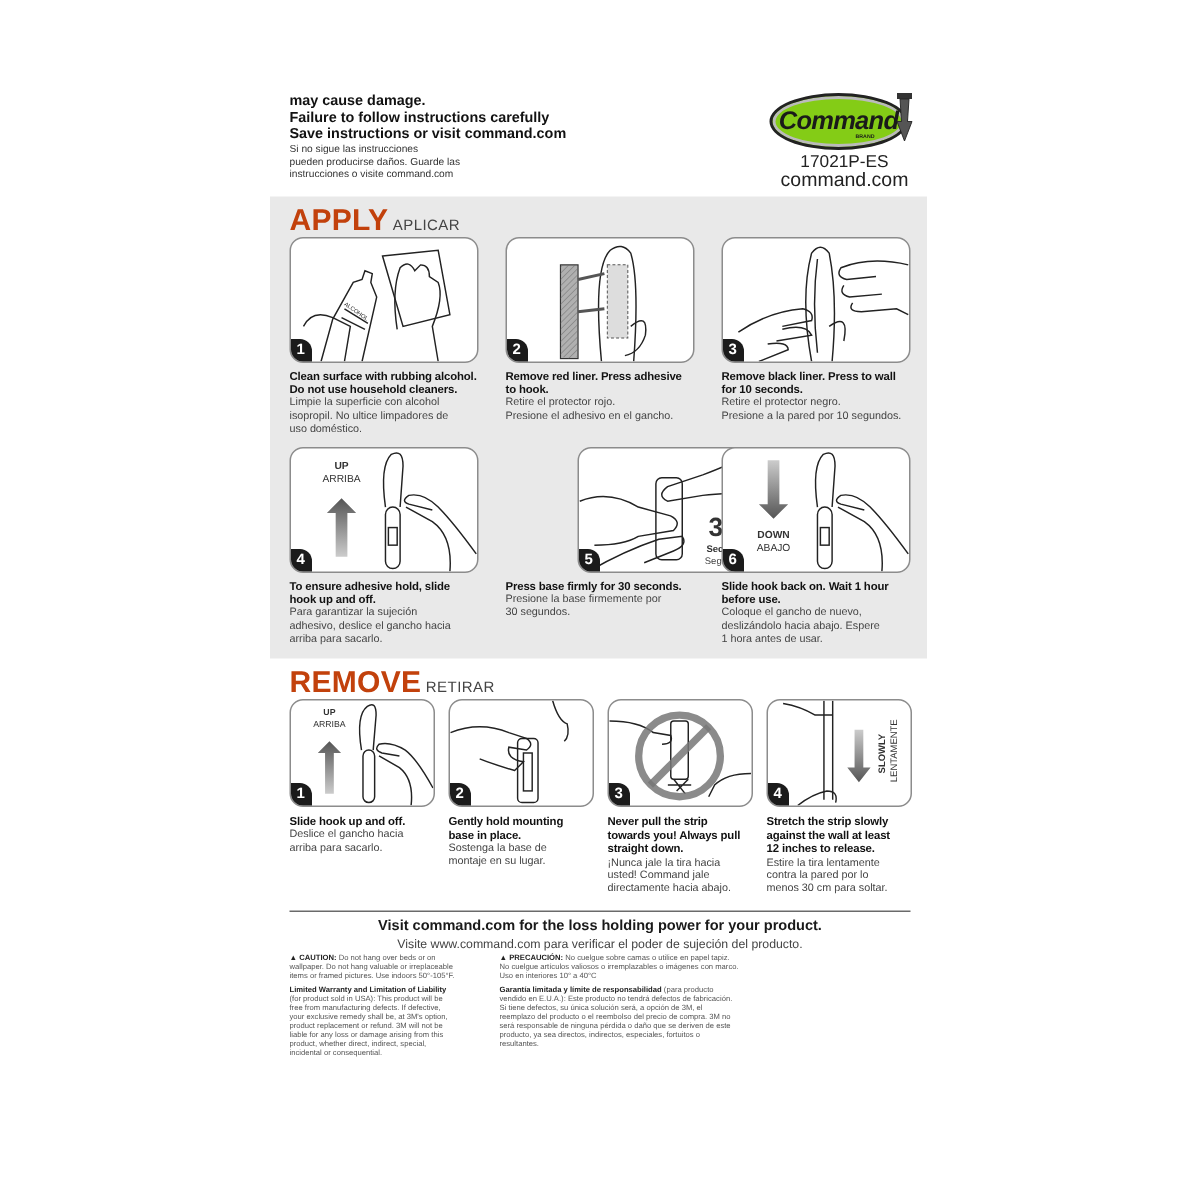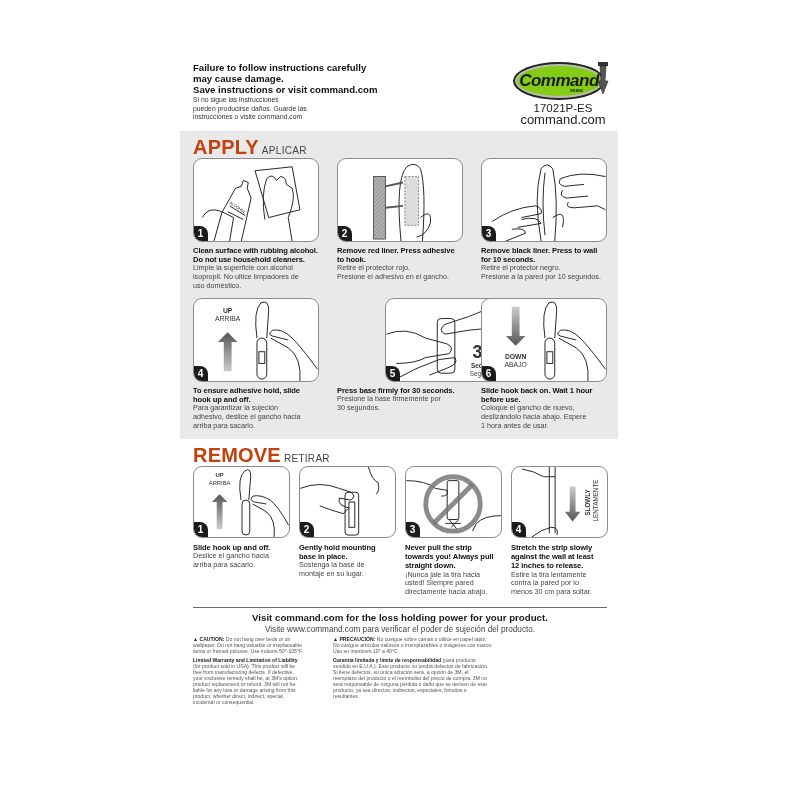--- a/index.html
+++ b/index.html
@@ -36,22 +36,22 @@
 
   .legal { position: absolute; font-family: "Liberation Sans", sans-serif; font-size: 5.1px; line-height: 6px; color: #555; }
   .legal b { color: #222; }
   .legal p { margin-bottom: 3px; }
 </style>
 </head>
 <body>
 
 <div class="header">
   <div class="warn-en">
+    <div>may cause damage.</div>
     <div>Failure to follow instructions carefully</div>
-    <div>may cause damage.</div>
     <div>Save instructions or visit command.com</div>
   </div>
   <div class="warn-es">
     <div>Si no sigue las instrucciones</div>
     <div>pueden producirse daños. Guarde las</div>
     <div>instrucciones o visite command.com</div>
   </div>
   <div class="logo-box">
     <div class="logo-oval">
       <span class="logo-text">Command</span>
@@ -297,21 +297,21 @@
   <div class="step-num">3</div>
 </div>
 <div class="cap" style="left:405px; top:543px; width:105px;">
   <div class="en">
       <div>Never pull the strip</div>
       <div>towards you! Always pull</div>
       <div>straight down.</div>
     </div>
   <div class="es">
       <div>¡Nunca jale la tira hacia</div>
-      <div>usted! Siempre pared</div>
+      <div>usted! Command jale</div>
       <div>directamente hacia abajo.</div>
     </div>
 </div>
 
 <div class="card" style="left:511px; top:466px; width:97px; height:72px;">
   <svg viewBox="0 0 97 72">
     <g fill="none" stroke="#222" stroke-width="1">
       <path d="M38 0 L38 68 M44 0 L44 68"></path>
       <path d="M10 2 Q22 4 32 10 L44 10"></path>
       <path d="M20 72 Q30 64 40 62 Q48 62 46 70"></path>

